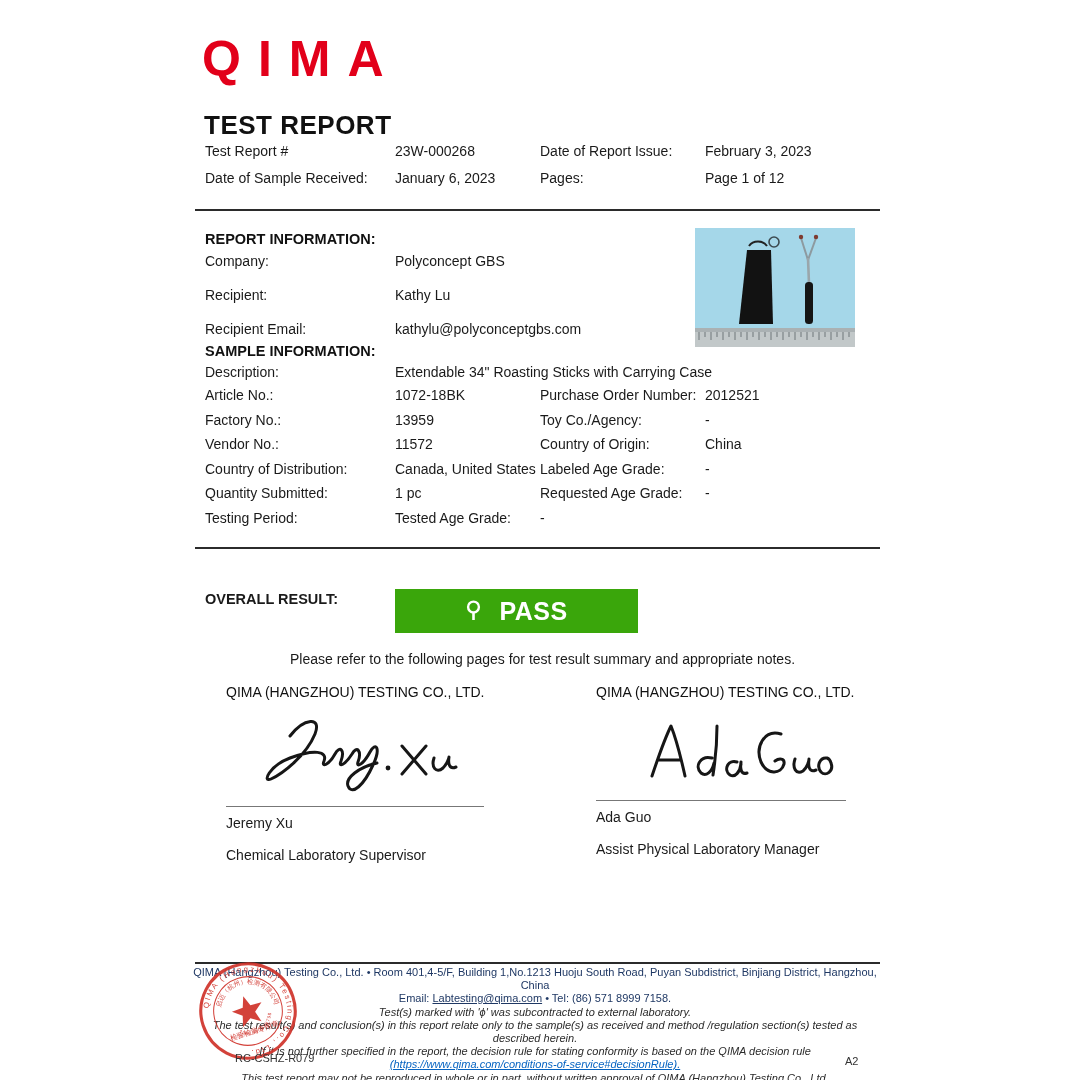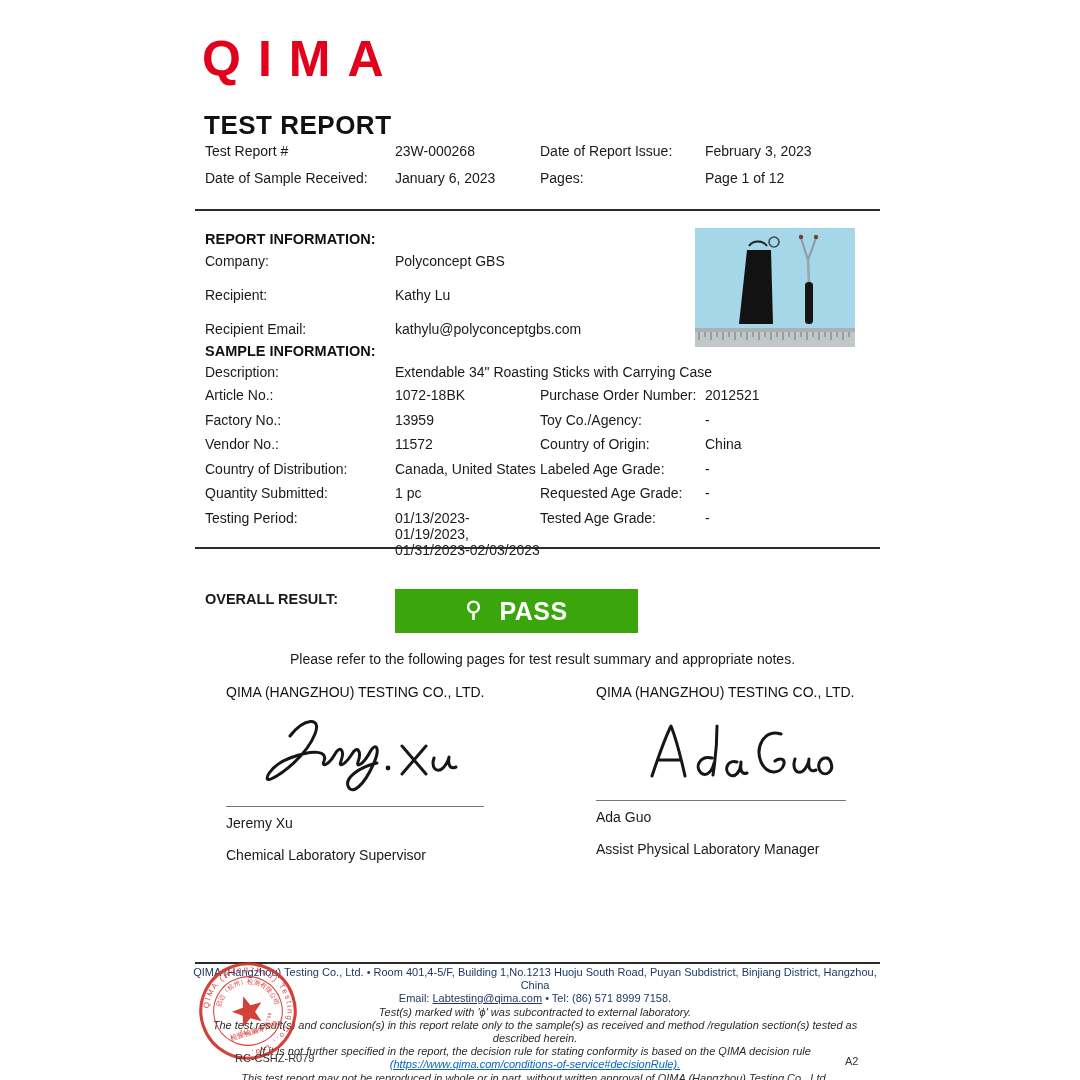--- a/index.html
+++ b/index.html
@@ -169,22 +169,20 @@
   <span>Canada, United States</span>
   <span>Labeled Age Grade:</span>
   <span>-</span>
 
   <span>Quantity Submitted:</span>
   <span>1 pc</span>
   <span>Requested Age Grade:</span>
   <span>-</span>
 
   <span>Testing Period:</span>
-  <span class="pre">01/13/2023-01/19/2023,
-01/31/2023-02/03/2023</span>
   <span>Tested Age Grade:</span>
   <span>-</span>
 </div>
 
 <div class="abs rule" style="top:547px;"></div>
 
 <div class="abs result-label">OVERALL RESULT:</div>
 <div class="abs pass-btn">
   <svg width="17" height="22" viewBox="0 0 17 22">
     <circle cx="8.5" cy="7" r="5.4" fill="none" stroke="#ffffff" stroke-width="2.4"></circle>

